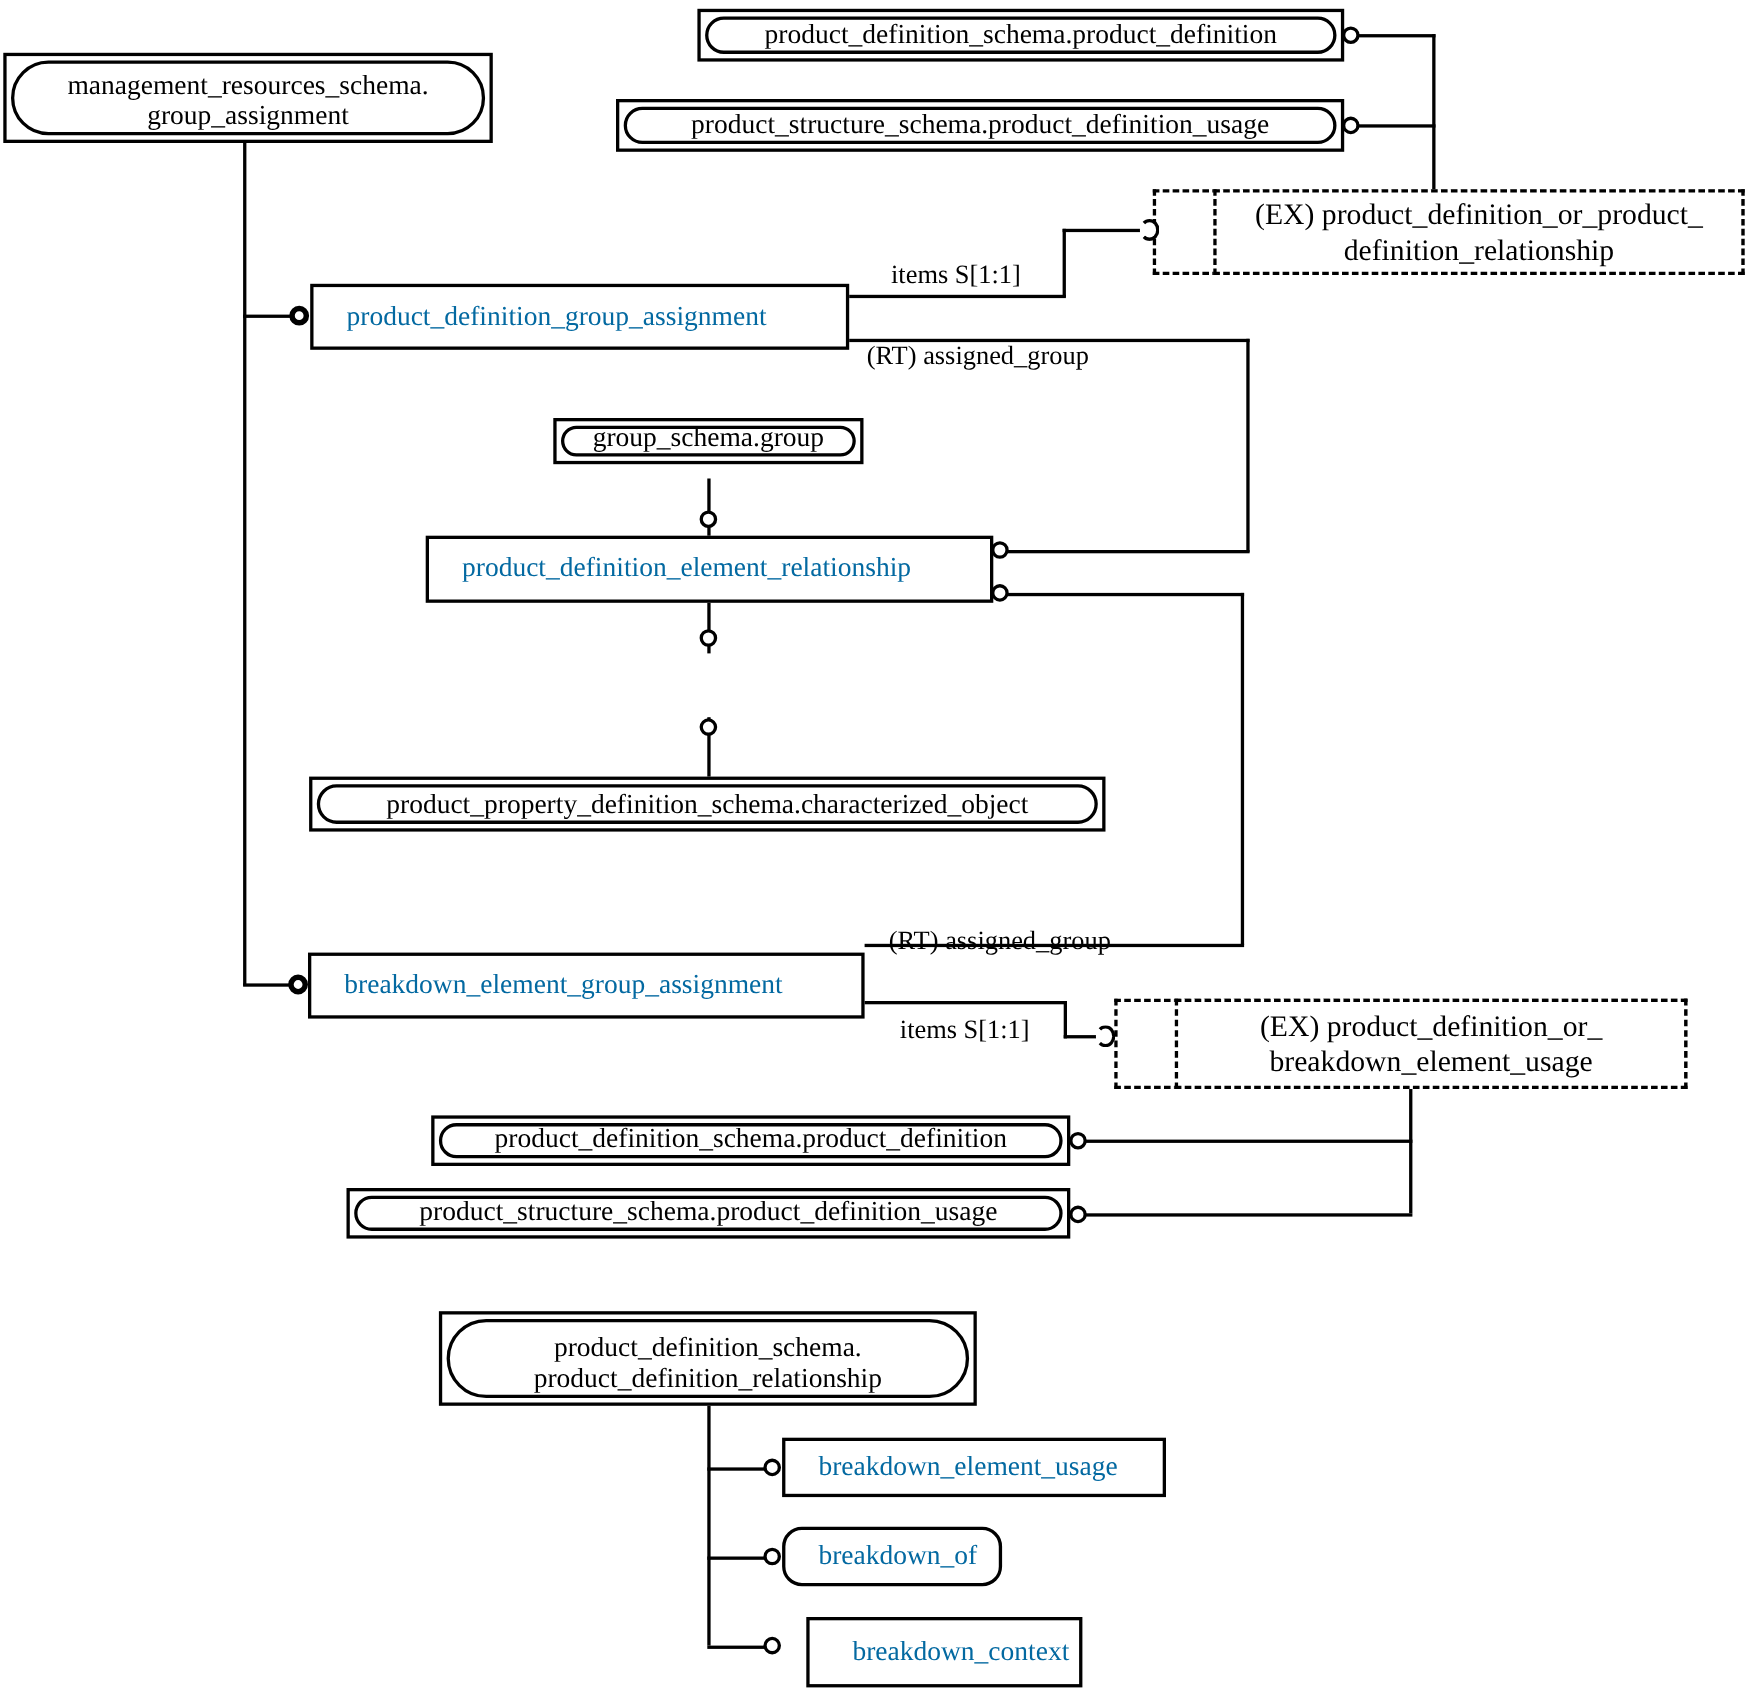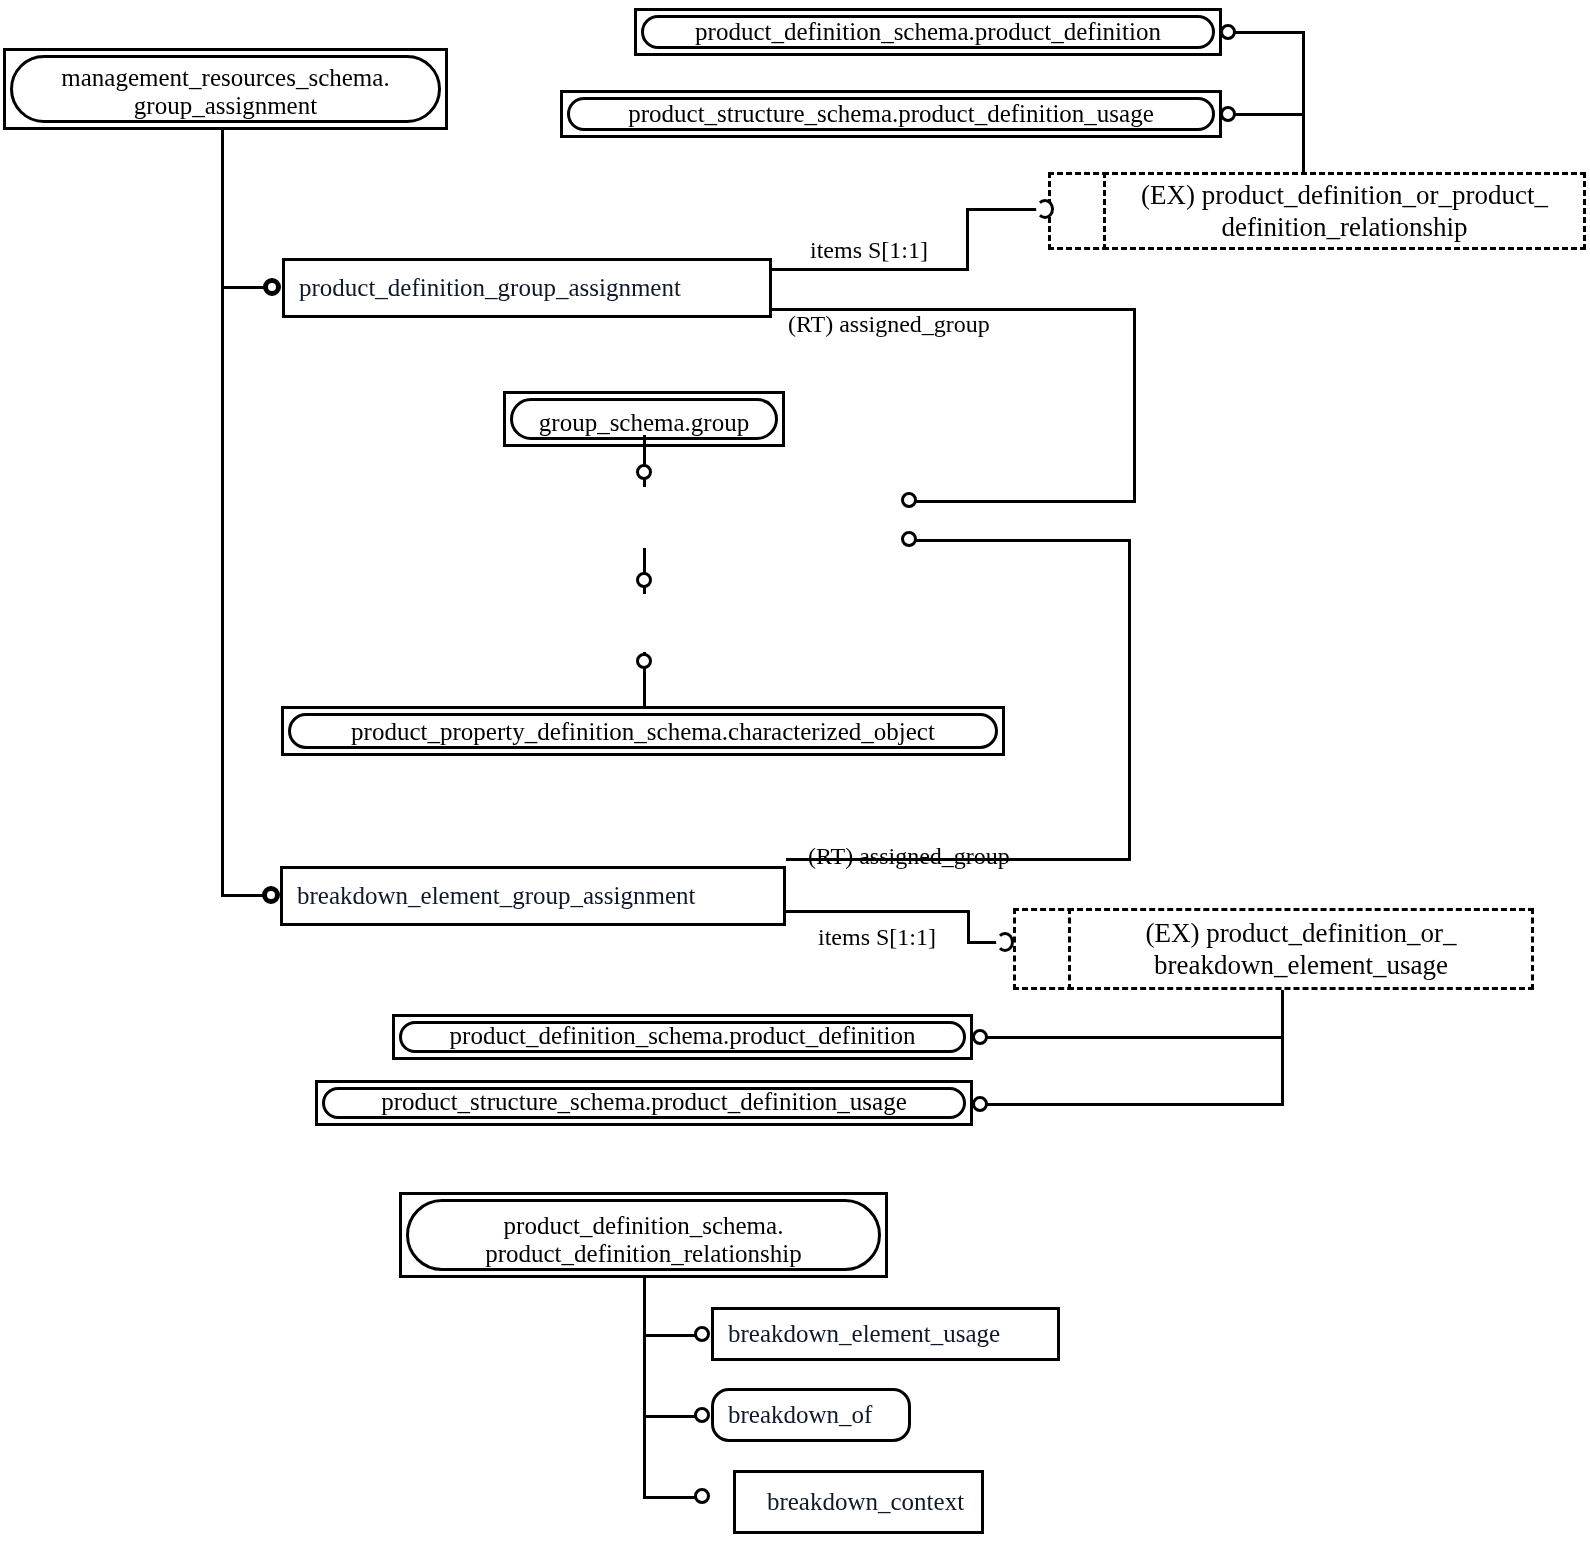--- a/index.html
+++ b/index.html
@@ -4,21 +4,21 @@
 <style>
   html,body{margin:0;padding:0;background:#fff;}
   body{font-family:"Liberation Serif",serif;}
   #canvas{position:relative;width:1590px;height:1550px;background:#fff;overflow:hidden;}
 
   
   .node{position:absolute;box-sizing:border-box;background:#fff;}
 
   
   .ent{border:3px solid #000;display:flex;align-items:center;}
-  .ent .lbl{padding-left:14px;font-size:25px;line-height:1.05;color:#0f172a;white-space:nowrap;}
+  .ent .lbl{padding-left:30px;font-size:25px;line-height:1.05;color:#0369a1;white-space:nowrap;}
 
   
   .imp{border:3px solid #000;padding:4px;display:flex;}
   .imp .cap{flex:1;border:3px solid #000;border-radius:999px;display:flex;
             align-items:flex-end;justify-content:center;text-align:center;}
   .imp .cap .lbl{font-size:25px;line-height:1.12;color:#000;white-space:nowrap;}
   .imp.multi .cap .lbl{white-space:normal;margin-top:14px;}
 
   
   .exbox{position:absolute;box-sizing:border-box;border:3px dashed #000;background:#fff;}
@@ -70,26 +70,29 @@
   <div class="exbox" style="left:1048px;top:172px;width:538px;height:78px;">
     <div class="inner">
       <span class="lbl">(EX) product_definition_or_product_<br>definition_relationship</span>
     </div>
   </div>
 
   <div class="node ent" style="left:282px;top:258px;width:490px;height:60px;">
     <span class="lbl">product_definition_group_assignment</span>
   </div>
 
-  <div class="node imp" style="left:503px;top:380px;width:282px;height:56px;margin-top:11px;">
+  <div class="node imp" style="left:503px;top:380px;width:282px;height:42px;">
     <div class="cap">
       <span class="lbl">group_schema.group</span>
     </div>
   </div>
 
+  <div class="node ent" style="left:387px;top:487px;width:516px;height:61px;">
+    <span class="lbl">product_definition_element_relationship</span>
+  </div>
 
 
   <div class="node imp" style="left:281px;top:706px;width:724px;height:50px;">
     <div class="cap">
       <span class="lbl">product_property_definition_schema.characterized_object</span>
     </div>
   </div>
 
   <div class="node ent" style="left:280px;top:866px;width:506px;height:60px;">
     <span class="lbl">breakdown_element_group_assignment</span>

